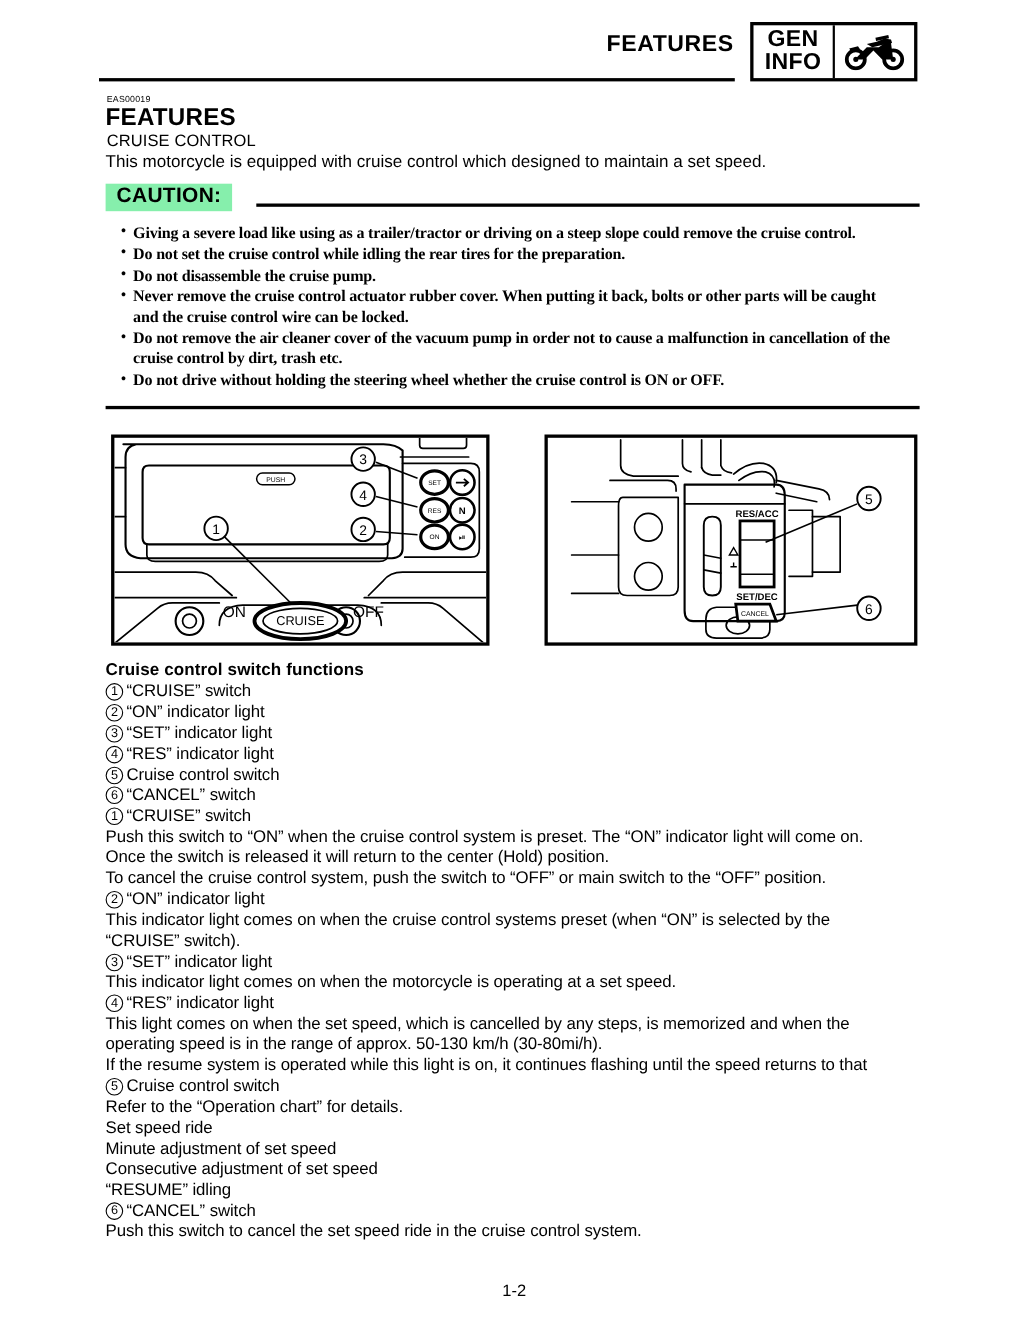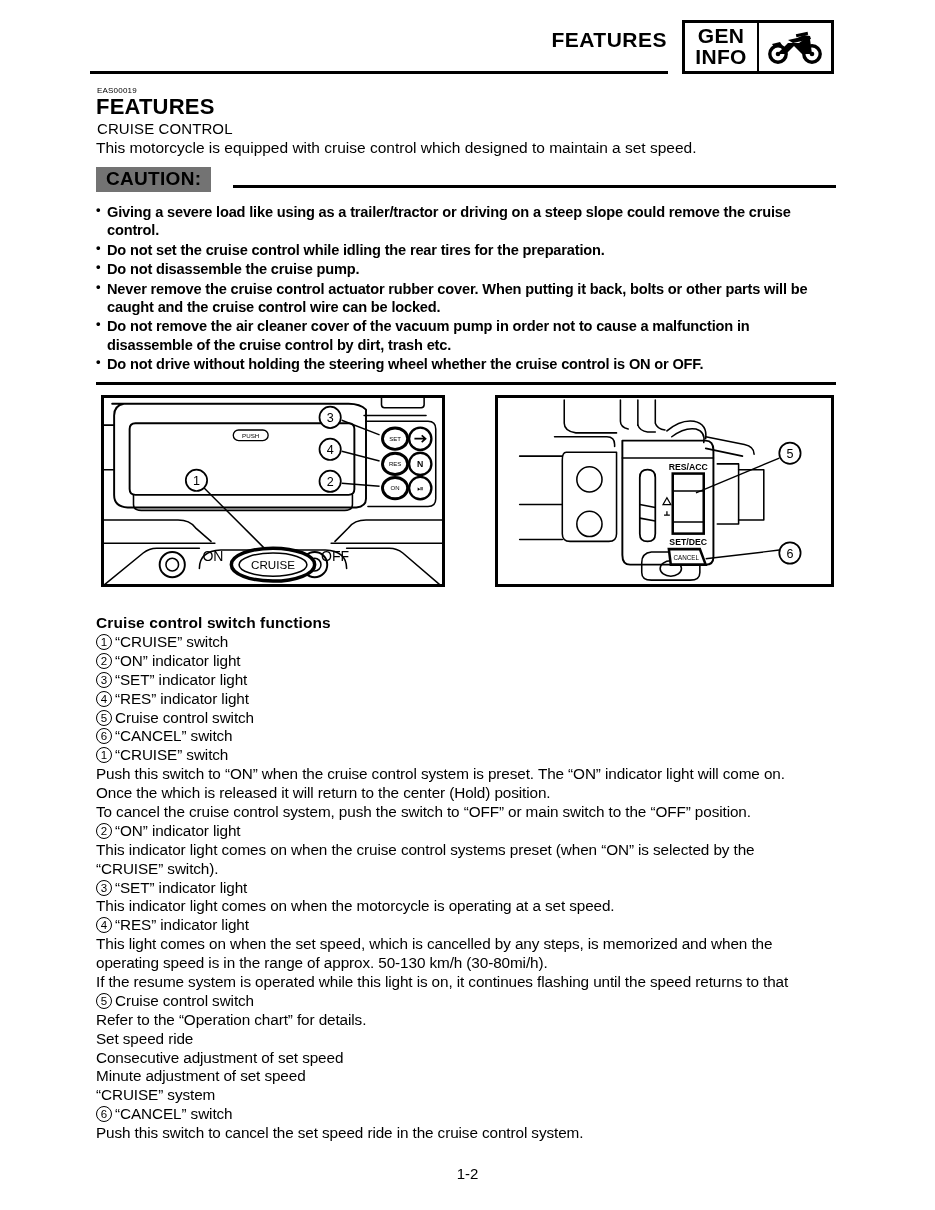--- a/index.html
+++ b/index.html
@@ -112,39 +112,40 @@
     top: 167px;
     width: 740px;
   }
   #caution-head {
     position: relative;
     height: 26px;
   }
   #caution-label {
     position: absolute;
     left: 0; top: 0;
-    background: #737373;
+    background: #86efac;
     padding: 1px 10px 2px 10px;
     font-size: 19px;
     font-weight: bold;
     letter-spacing: 0.3px;
   }
   #caution-head-rule {
     position: absolute;
     left: 137px;
     top: 18px;
     right: 0;
     height: 3px;
     background: #000;
   }
   #caution-list {
-    margin: 0;
+    margin: 14px;
     padding: 0;
     list-style: none;
     margin-top: 10px;
+    font-family: Liberation Serif, serif;
   }
   #caution-list li {
     position: relative;
     padding-left: 11px;
     font-size: 14.6px;
     font-weight: bold;
     line-height: 1.26;
     margin-bottom: 1px;
     letter-spacing: -0.18px;
   }
@@ -179,21 +180,21 @@
     overflow: hidden;
   }
   #fig-left  { left: 0px;   width: 344px; }
   #fig-right { left: 394px; width: 339px; }
   .fig-svg { display: block; width: 100%; height: 100%; }
 
   
   #content {
     position: absolute;
     left: 96px;
-    top: 614px;
+    top: 601px;
     width: 745px;
   }
   #functions-heading {
     font-size: 15.5px;
     font-weight: bold;
     letter-spacing: 0.1px;
     margin-bottom: 1px;
   }
   .num-item, .body-line {
     font-size: 15.3px;
@@ -262,21 +263,21 @@
 <div id="caution-block">
   <div id="caution-head">
     <span id="caution-label">CAUTION:</span>
     <div id="caution-head-rule"></div>
   </div>
   <ul id="caution-list">
     <li>Giving a severe load like using as a trailer/tractor or driving on a steep slope could remove the cruise control.</li>
     <li>Do not set the cruise control while idling the rear tires for the preparation.</li>
     <li>Do not disassemble the cruise pump.</li>
     <li>Never remove the cruise control actuator rubber cover. When putting it back, bolts or other parts will be caught and the cruise control wire can be locked.</li>
-    <li>Do not remove the air cleaner cover of the vacuum pump in order not to cause a malfunction in disassemble of the cruise control by dirt, trash etc.</li>
+    <li>Do not remove the air cleaner cover of the vacuum pump in order not to cause a malfunction in cancellation of the cruise control by dirt, trash etc.</li>
     <li>Do not drive without holding the steering wheel whether the cruise control is ON or OFF.</li>
   </ul>
   <div id="caution-bottom-rule"></div>
 </div>
 
 <div id="figures">
 
   <div class="fig-panel" id="fig-left">
     <svg class="fig-svg" viewBox="0 0 344 192" aria-hidden="true">
       <g fill="none" stroke="#000" stroke-width="1.6" stroke-linejoin="round" stroke-linecap="round">
@@ -439,39 +440,39 @@
 
   <div class="num-item"><span class="circnum">1</span><span>“CRUISE” switch</span></div>
   <div class="num-item"><span class="circnum">2</span><span>“ON” indicator light</span></div>
   <div class="num-item"><span class="circnum">3</span><span>“SET” indicator light</span></div>
   <div class="num-item"><span class="circnum">4</span><span>“RES” indicator light</span></div>
   <div class="num-item"><span class="circnum">5</span><span>Cruise control switch</span></div>
   <div class="num-item"><span class="circnum">6</span><span>“CANCEL” switch</span></div>
 
   <div class="num-item"><span class="circnum">1</span><span>“CRUISE” switch</span></div>
   <div class="body-line">Push this switch to “ON” when the cruise control system is preset. The “ON” indicator light will come on.</div>
-  <div class="body-line">Once the which is released it will return to the center (Hold) position.</div>
+  <div class="body-line">Once the switch is released it will return to the center (Hold) position.</div>
   <div class="body-line">To cancel the cruise control system, push the switch to “OFF” or main switch to the “OFF” position.</div>
 
   <div class="num-item"><span class="circnum">2</span><span>“ON” indicator light</span></div>
   <div class="body-line">This indicator light comes on when the cruise control systems preset (when “ON” is selected by the</div>
   <div class="body-line">“CRUISE” switch).</div>
 
   <div class="num-item"><span class="circnum">3</span><span>“SET” indicator light</span></div>
   <div class="body-line">This indicator light comes on when the motorcycle is operating at a set speed.</div>
 
   <div class="num-item"><span class="circnum">4</span><span>“RES” indicator light</span></div>
   <div class="body-line">This light comes on when the set speed, which is cancelled by any steps, is memorized and when the</div>
   <div class="body-line">operating speed is in the range of approx. 50-130 km/h (30-80mi/h).</div>
   <div class="body-line">If the resume system is operated while this light is on, it continues flashing until the speed returns to that</div>
 
   <div class="num-item"><span class="circnum">5</span><span>Cruise control switch</span></div>
   <div class="body-line">Refer to the “Operation chart” for details.</div>
   <div class="body-line">Set speed ride</div>
+  <div class="body-line">Minute adjustment of set speed</div>
   <div class="body-line">Consecutive adjustment of set speed</div>
-  <div class="body-line">Minute adjustment of set speed</div>
-  <div class="body-line">“CRUISE” system</div>
+  <div class="body-line">“RESUME” idling</div>
 
   <div class="num-item"><span class="circnum">6</span><span>“CANCEL” switch</span></div>
   <div class="body-line">Push this switch to cancel the set speed ride in the cruise control system.</div>
 </div>
 
 <div id="page-footer">1-2</div>
 
 </body></html>

